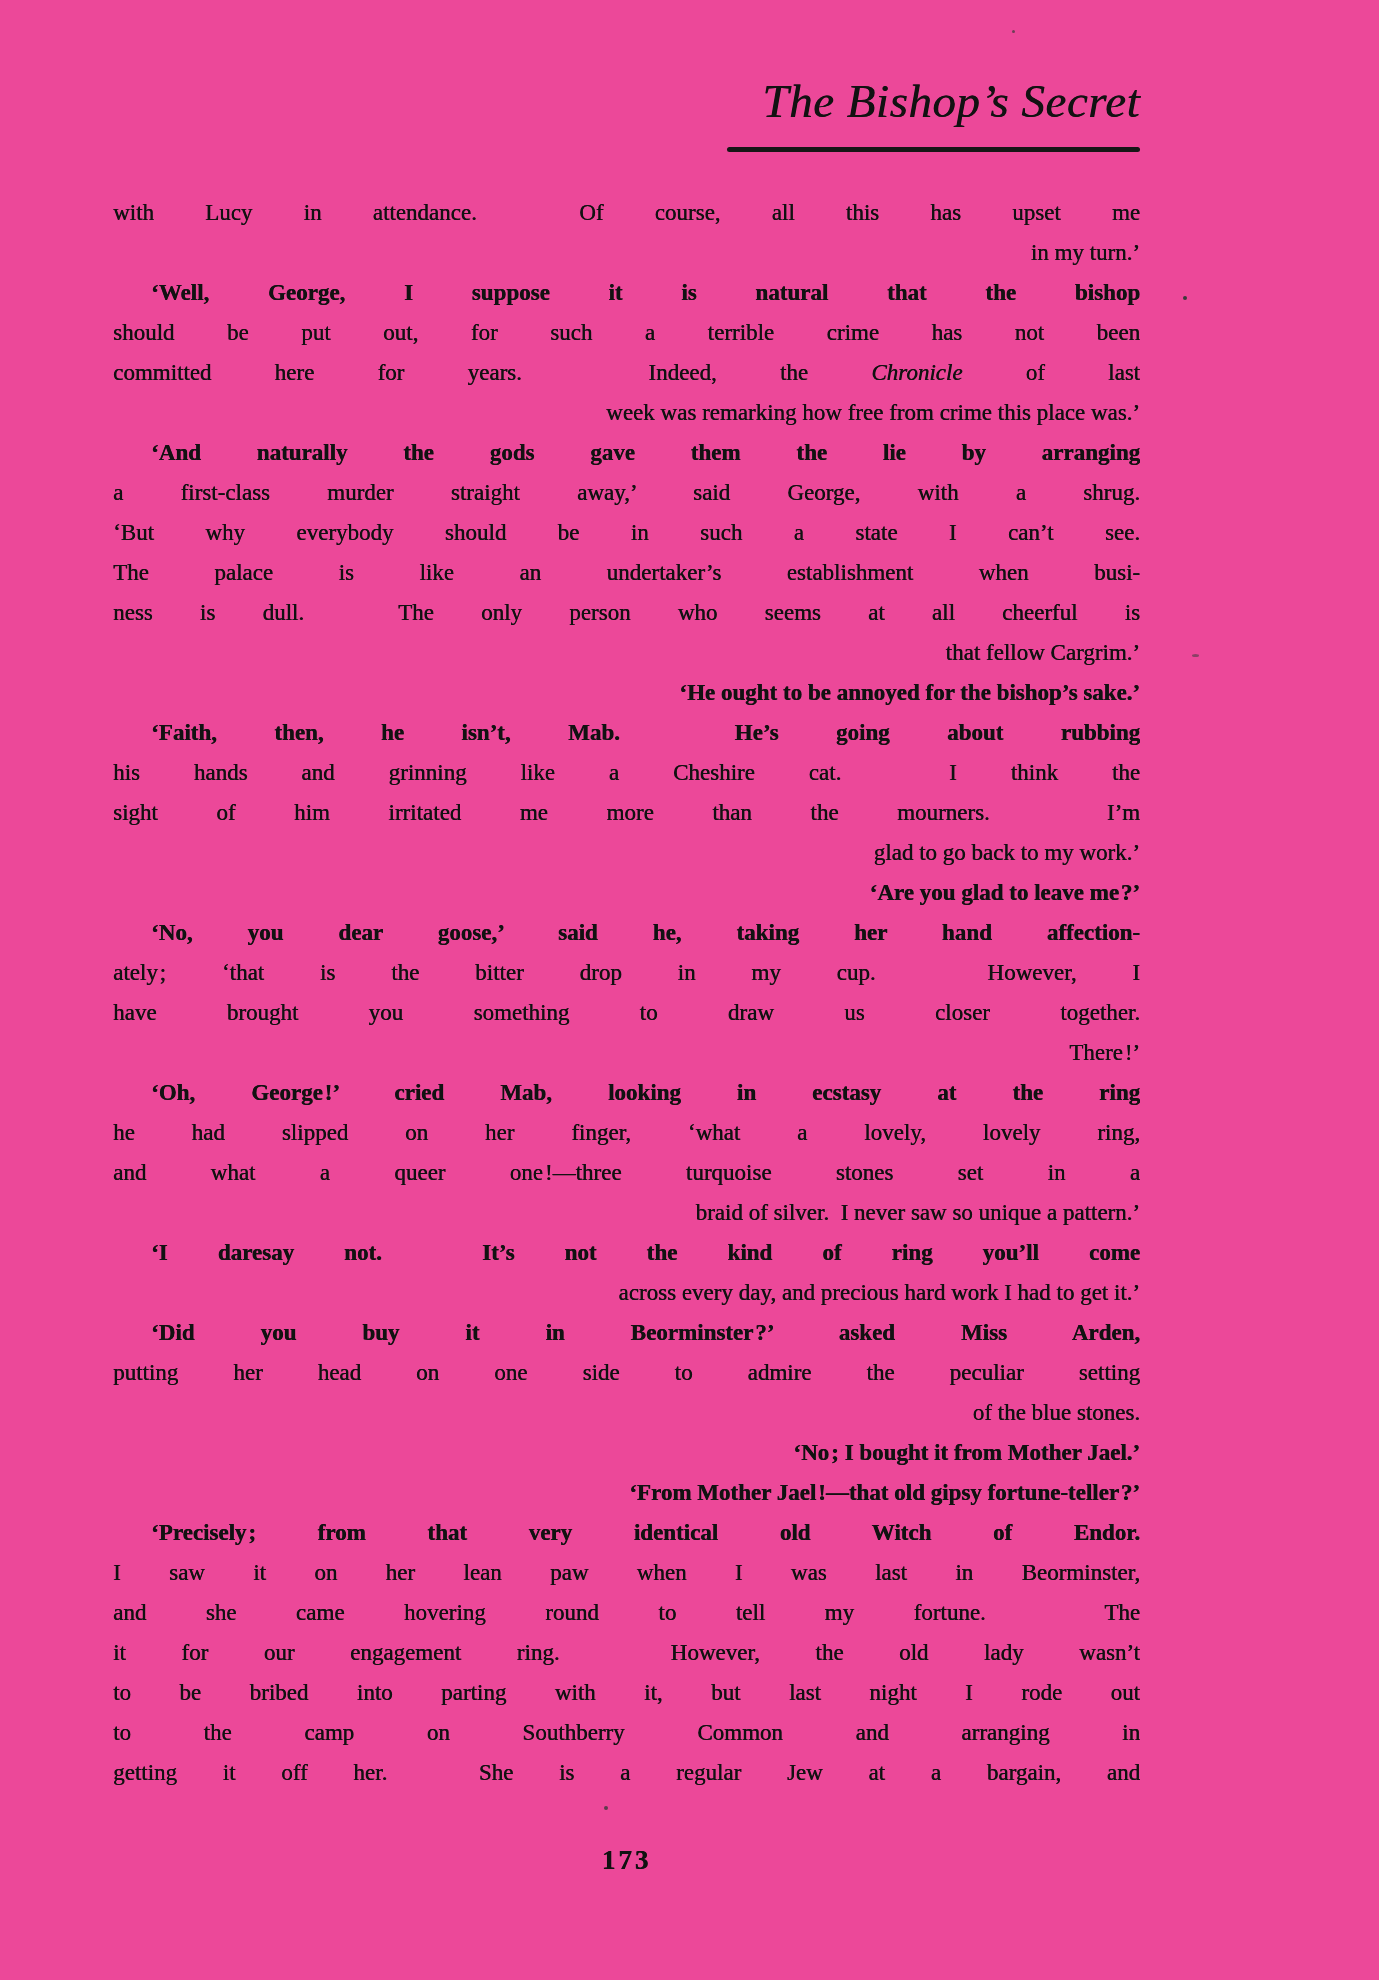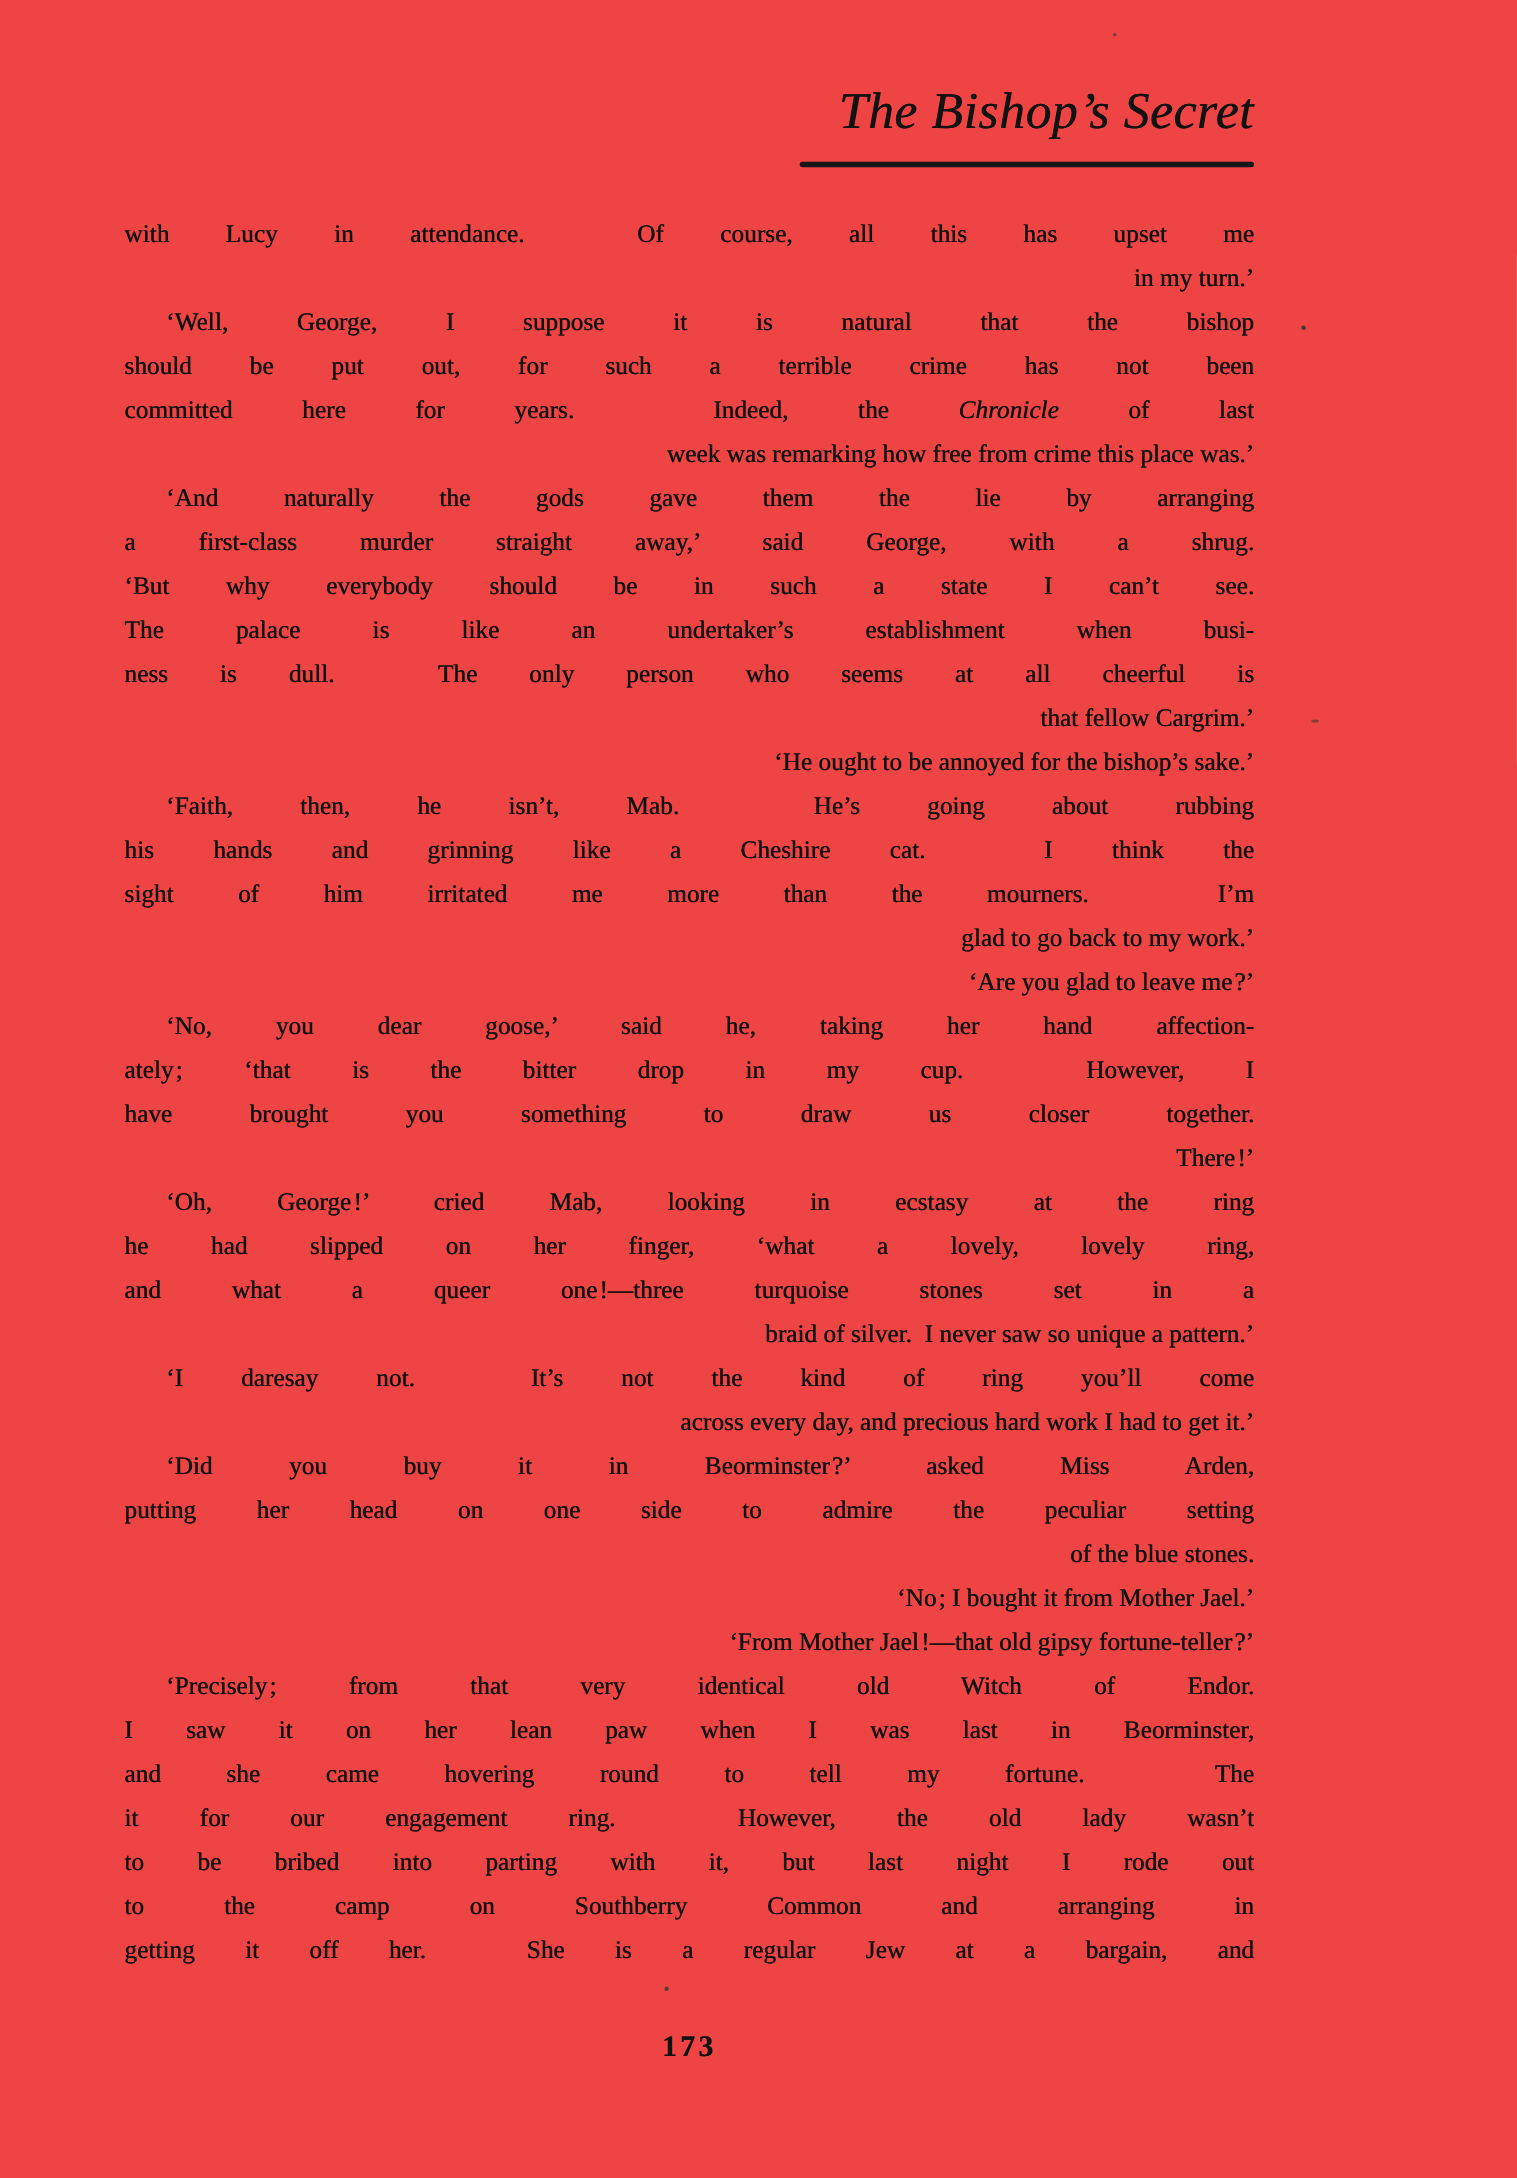--- a/index.html
+++ b/index.html
@@ -1,20 +1,20 @@
 <!DOCTYPE html>
 <html><head>
 <meta charset="utf-8">
 <style>
   html, body { margin: 0; padding: 0; background: #e8e8e8; }
   .page {
     position: relative;
     width: 1379px;
     height: 1980px;
-    background: #ef4444;
+    background: #ec4899;
     font-family: "Liberation Serif", "DejaVu Serif", serif;
     color: #121212;
     overflow: hidden;
   }
   .running-head {
     position: absolute;
     top: 76px;
     left: 113px;
     width: 1027px;
     text-align: right;
@@ -44,21 +44,21 @@
   }
   .line {
     height: 40px;
     line-height: 40px;
     overflow: hidden;
     text-align: right;
     white-space: normal;
   }
   .line.j { text-align: justify; }
   .line.j::after { content: ""; display: inline-block; width: 100%; height: 0; }
-  .line.ind { text-indent: 38px; }
+  .line.ind { text-indent: 38px; font-weight: bold; }
   .it { font-style: italic; }
   .folio {
     position: absolute;
     top: 1845px;
     left: 113px;
     width: 1027px;
     text-align: center;
     font-size: 27px;
     font-weight: bold;
     letter-spacing: 3px;

